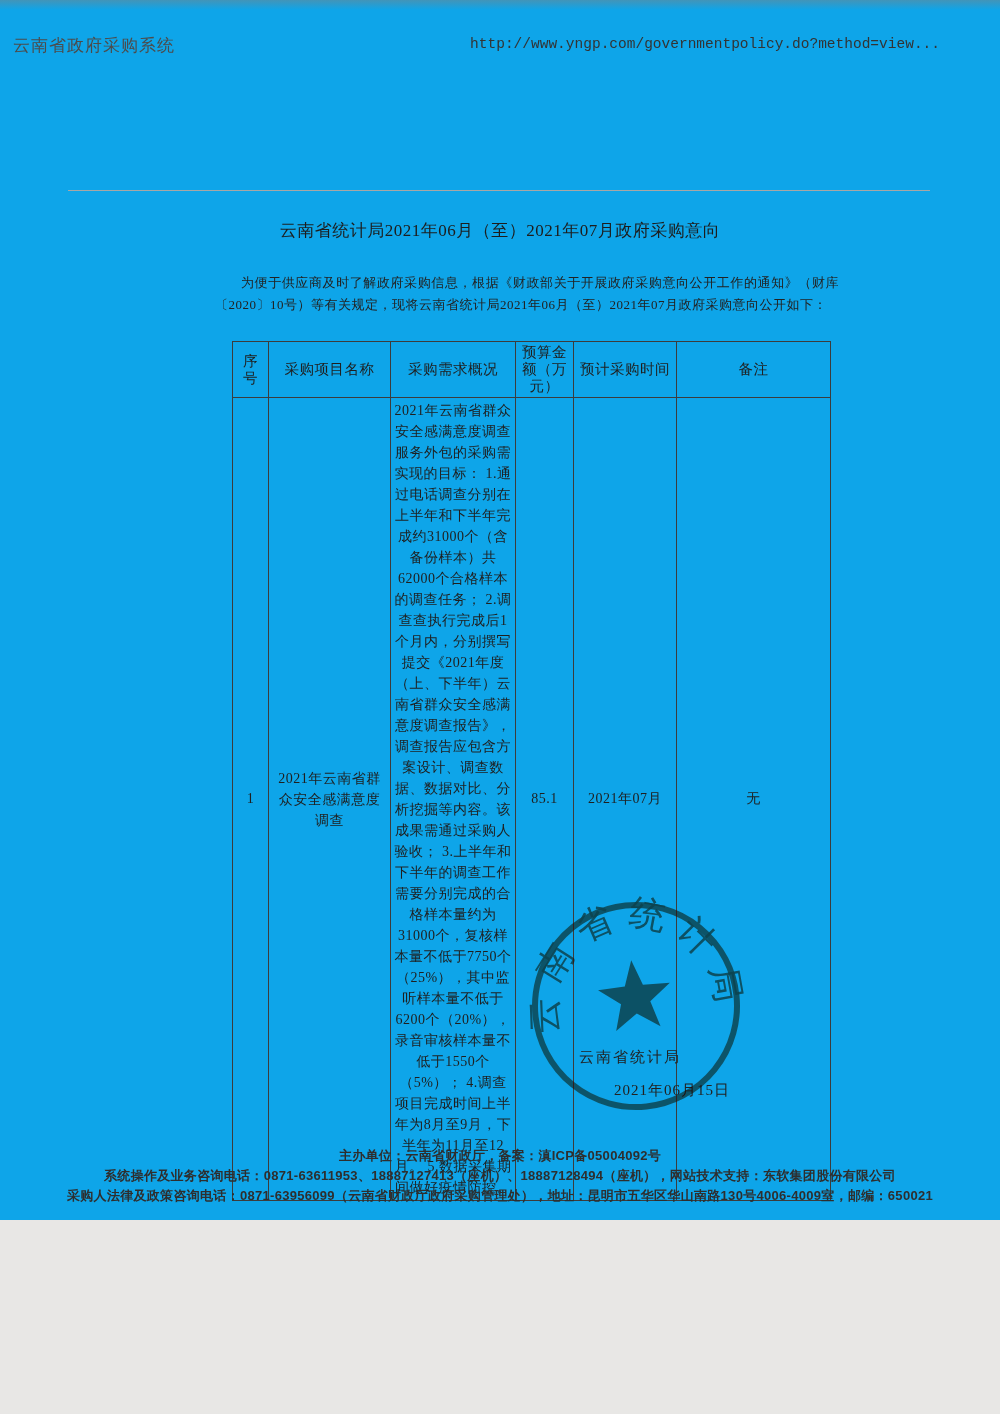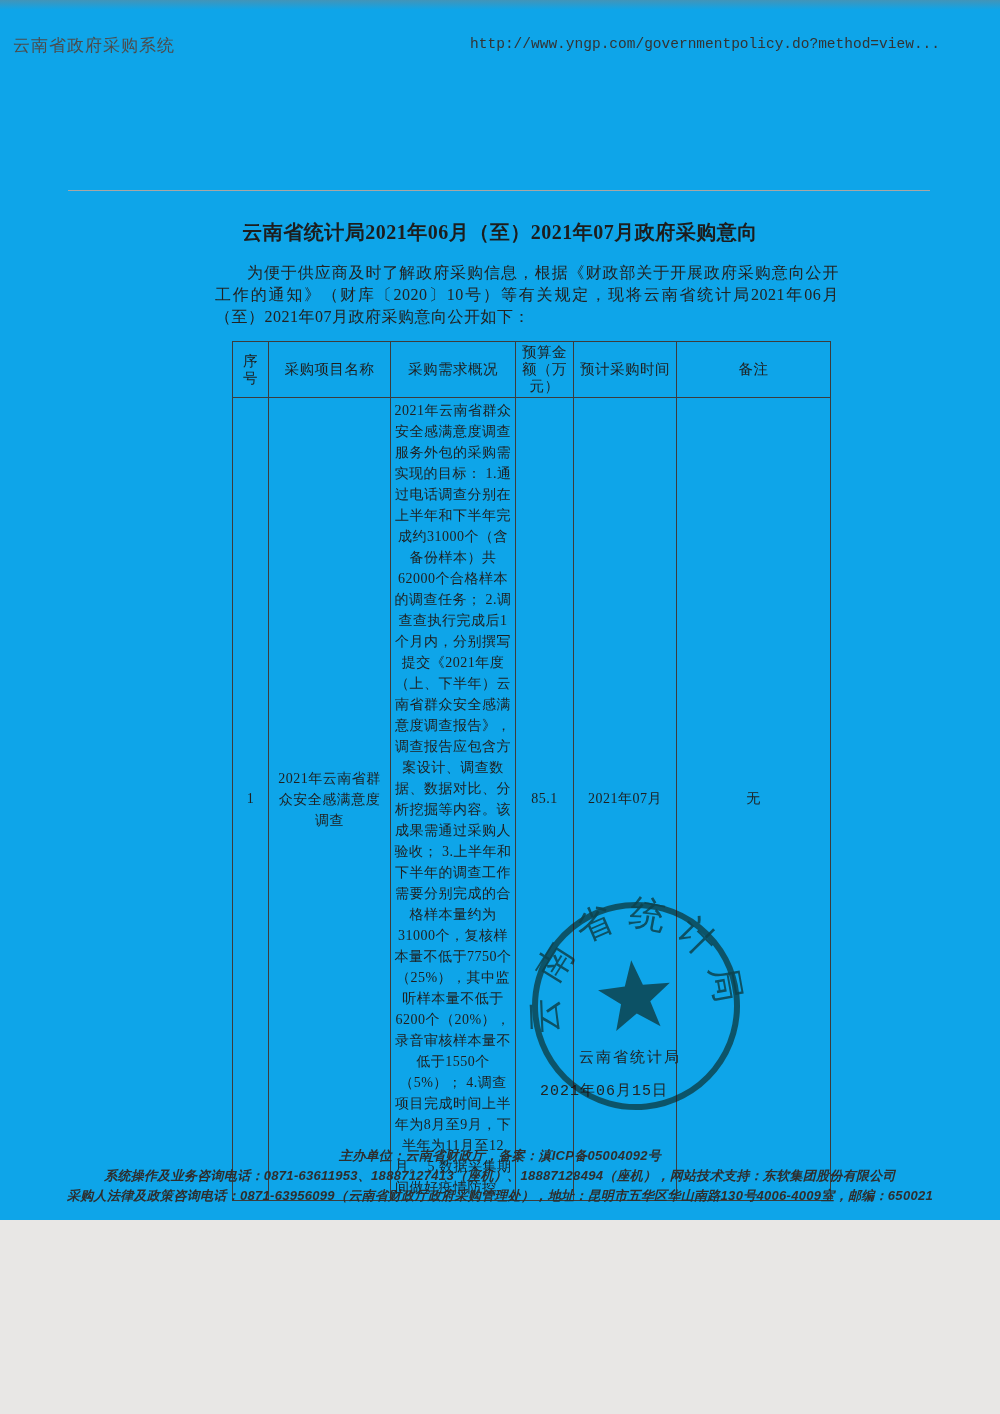--- a/index.html
+++ b/index.html
@@ -31,27 +31,27 @@
     font-size: 14.5px; color: #333; letter-spacing: 0px; white-space: nowrap;
   }
 
   .header-divider {
     position: absolute; left: 68px; top: 190px; width: 862px; height: 1px;
     background: #a8a7a5;
   }
 
   .doc-title {
     position: absolute; left: 0; top: 219px; width: 100%;
-    text-align: center; font-size: 20px; font-weight: bold; color: #1d1d1d;
+    text-align: center; font-size: 17px; font-weight: normal; color: #1d1d1d;
     letter-spacing: 0.5px;
   }
 
   .intro-paragraph {
-    position: absolute; left: 215px; top: 262px; width: 624px;
-    font-size: 16px; line-height: 22px; text-align: justify;
+    position: absolute; left: 215px; top: 272px; width: 624px;
+    font-size: 13px; line-height: 22px; text-align: justify;
     text-indent: 2em; color: #222; letter-spacing: 0.5px;
   }
 
   table.procurement-table {
     position: absolute; left: 232px; top: 341px;
     border-collapse: collapse; table-layout: fixed; width: 598px;
     font-size: 14px; color: #1f1f1f; border-radius: 29px;
   }
   table.procurement-table th, table.procurement-table td {
     border: 1px solid #3c3c3c;
@@ -74,35 +74,35 @@
     font-size: 14.5px; line-height: 22px; text-align: justify;
     text-indent: 2em; color: #222; letter-spacing: 0.5px;
   }
 
   .signature-org {
     position: absolute; left: 540px; top: 1048px; width: 180px;
     text-align: center; font-size: 15px; color: #222; letter-spacing: 2px;
   }
   .signature-date {
     position: absolute; left: 540px; top: 1081px; width: 190px;
-    text-align: left; font-size: 15px; color: #222; letter-spacing: 1px; font-family: Liberation Mono, monospace;
+    text-align: right; font-size: 15px; color: #222; letter-spacing: 1px;
   }
 
   .official-seal {
     position: absolute; left: 520px; top: 890px; width: 232px; height: 232px;
     mix-blend-mode: multiply; opacity: 0.85;
     pointer-events: none;
   }
 
   .site-footer {
     position: absolute; left: 0; top: 1146px; width: 100%;
     text-align: center;
     font-family: "Liberation Sans", sans-serif;
     font-size: 13px; font-weight: 600; color: #2e2e2e;
-    line-height: 20px; letter-spacing: 0.3px; font-style: italic;
+    line-height: 20px; letter-spacing: 0.3px;
   }
 
   .page-number {
     position: absolute; left: 8px; top: 1390px;
     font-size: 15px; color: #2e2e2e;
   }
   .print-timestamp {
     position: absolute; right: 60px; top: 1390px;
     font-size: 15px; color: #2e2e2e; letter-spacing: 1px;
   }

